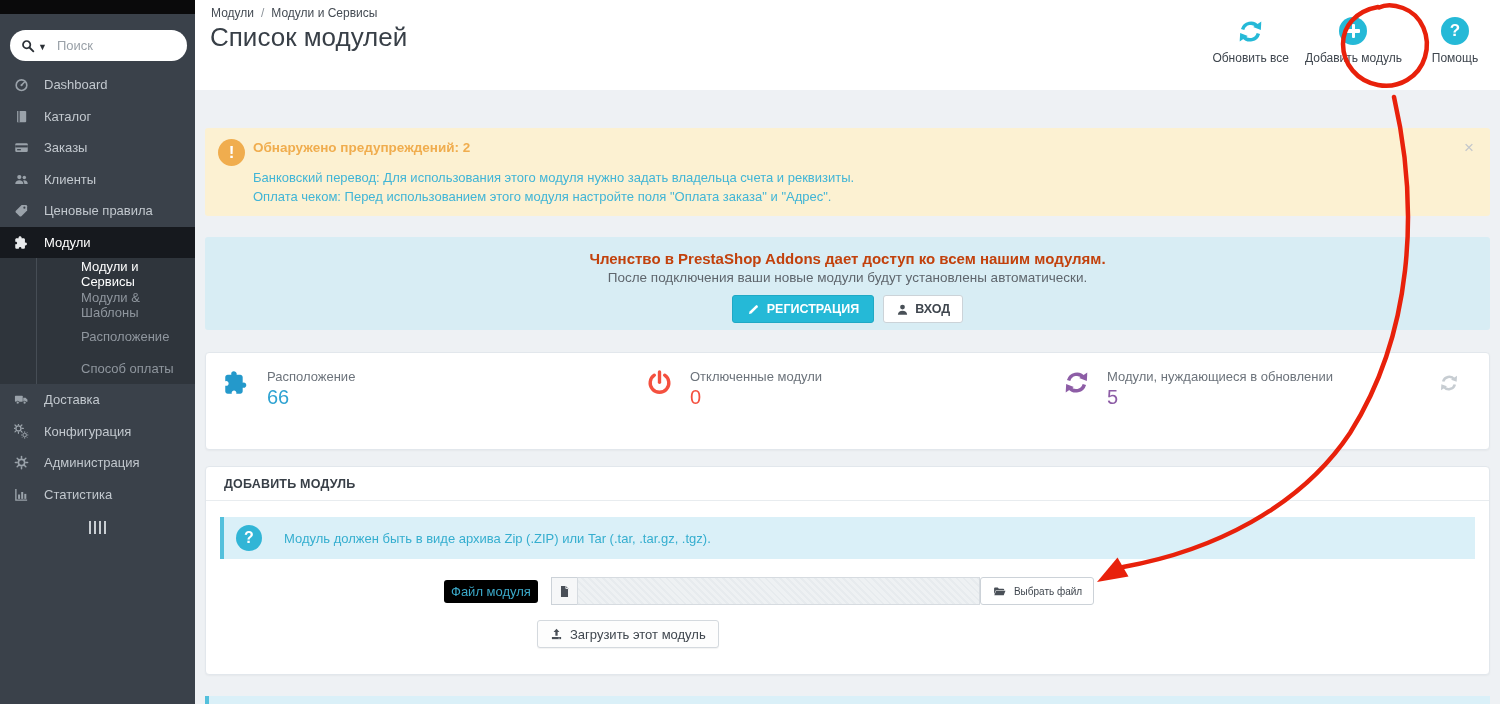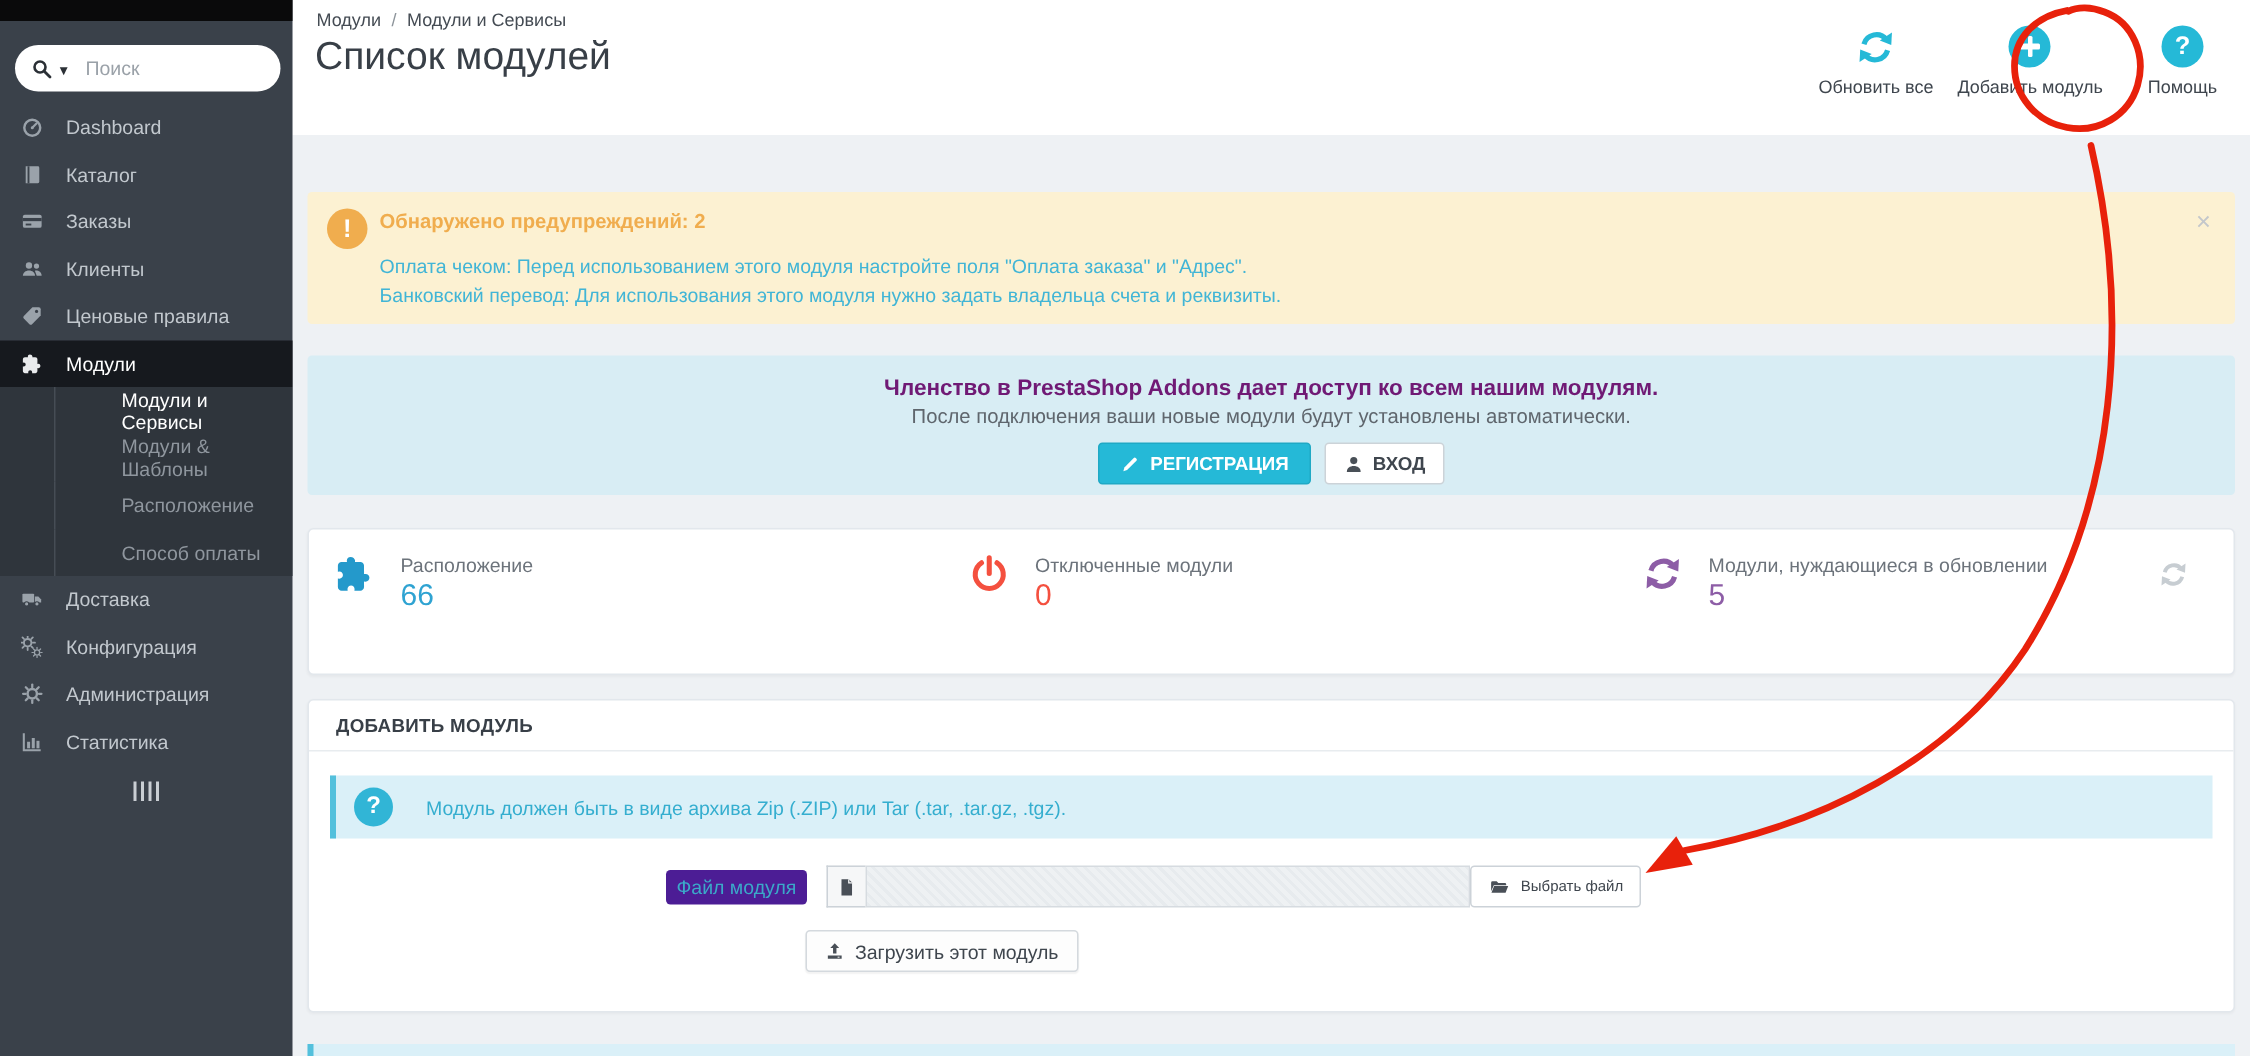--- a/index.html
+++ b/index.html
@@ -47,49 +47,49 @@
 
   
   .warn-box { position:relative; background:#fcf1d2; border-radius:3px; height:88px; padding:12px 40px 0 48px; margin-bottom:21px; }
   .warn-ic { position:absolute; left:13px; top:11px; width:27px; height:27px; border-radius:50%; background:#f0ad4e; color:#fff; font-weight:bold; font-size:17px; display:flex; align-items:center; justify-content:center; }
   .warn-title { color:#f0ad4e; font-size:13.5px; font-weight:bold; margin-bottom:14px; }
   .warn-line { color:#41b5d6; font-size:13px; line-height:18.5px; cursor:pointer; }
   .warn-close { position:absolute; right:16px; top:11px; color:#c3c7cb; font-size:17px; cursor:pointer; line-height:1; }
 
   
   .addons-box { background:#d8edf4; border-radius:3px; height:93px; margin-bottom:22px; text-align:center; padding-top:13px; }
-  .addons-title { font-size:15px; font-weight:bold; color:#701a75; }
+  .addons-title { font-size:15px; font-weight:bold; color:#c2410c; }
   .addons-sub { font-size:13.5px; color:#5f666d; margin-top:3px; }
   .addons-btns { margin-top:10px; display:flex; justify-content:center; align-items:center; }
   .btn { display:inline-flex; align-items:center; justify-content:flex-start; border-radius:3px; font-size:12.5px; cursor:pointer; font-family:inherit; }
   .btn-reg { background:#25b9d7; color:#fff; font-weight:bold; height:28px; padding:0 14px; border:1px solid #1fa9c5; }
   .btn-reg .ic { width:13px; height:13px; margin-right:7px; color:#fff; }
   .btn-login { background:#fff; color:#3f464e; font-weight:bold; height:28px; padding:0 12px; border:1px solid #ccd3d8; margin-left:9px; }
   .btn-login .ic { width:13px; height:13px; margin-right:6px; color:#495057; }
 
   
   .stats-card { position:relative; background:#fff; border:1px solid #e2e7ec; border-radius:4px; height:98px; margin-bottom:16px; box-shadow:0 1px 2px rgba(0,0,0,.04); }
   .stat { position:absolute; top:16px; display:flex; }
   .stat .s-ic { width:27px; height:27px; }
   .stat .s-txt { margin-left:17px; }
   .stat .s-lbl { font-size:13px; color:#6c737b; }
   .stat .s-val { font-size:20px; margin-top:2px; }
-  .stat1 { left:17px; } .stat2 { left:440px; } .stat3 { left:889px; }
+  .stat1 { left:17px; } .stat2 { left:440px; } .stat3 { left:857px; }
   .c-blue { color:#2fa3d2; } .c-red { color:#f4503f; } .c-purple { color:#8d5da6; }
   .i-blue { color:#2499cb; } .i-red { color:#f4503f; } .i-purple { color:#8d5da6; }
   .stats-refresh { position:absolute; right:30px; top:20px; width:20px; height:20px; color:#c7cdd2; cursor:pointer; }
 
   
   .add-card { background:#fff; border:1px solid #e2e7ec; border-radius:4px; height:209px; box-shadow:0 1px 2px rgba(0,0,0,.04); }
   .card-head { height:34px; display:flex; align-items:center; padding-left:18px; border-bottom:1px solid #e8ecef; font-size:12.5px; font-weight:bold; color:#383f47; letter-spacing:.2px; }
   .info-box { margin:16px 14px 0 14px; background:#daf0f8; border-left:4px solid #53c0dc; display:flex; align-items:center; padding:8px 12px; height:42px; }
   .info-ic { width:26px; height:26px; border-radius:50%; background:#31b5d6; color:#fff; font-weight:bold; font-size:16px; display:flex; align-items:center; justify-content:center; flex:0 0 26px; }
   .info-txt { color:#35aecf; font-size:13px; margin-left:22px; }
   .form-row { display:flex; align-items:center; margin-top:18px; padding-left:238px; }
-  .file-label { background:#4c1d95; color:#3ba9c9; font-size:13px; padding:4px 7px; border-radius:3px; cursor:default; }
+  .file-label { background:#000000; color:#3ba9c9; font-size:13px; padding:4px 7px; border-radius:3px; cursor:default; }
   .file-group { display:flex; margin-left:13px; height:28px; }
   .file-addon { width:26px; background:#f6f7f8; border:1px solid #ccd2d8; border-right:0; display:flex; align-items:center; justify-content:center; color:#494f57; }
   .file-addon .ic { width:13px; height:15px; }
   .file-input { width:403px; height:28px; border:1px solid #d6dbe0; background:repeating-linear-gradient(45deg,#e7ebee 0 2px,#eef1f3 2px 5px); outline:none; padding:0 8px; font-size:13px; color:#555; font-family:inherit; }
   .btn-choose { height:28px; background:#fff; border:1px solid #ccd2d8; color:#3f464e; padding:0 11px; font-size:10px; }
   .btn-choose .ic { width:15px; height:13px; margin-right:7px; color:#494f57; }
   .btn-upload { height:28px; background:#fdfdfd; border:1px solid #d4d9de; color:#3f464e; padding:0 12px; font-size:13px; margin:15px 0 0 331px; box-shadow:0 1px 1px rgba(0,0,0,.05); }
   .btn-upload .ic { width:13px; height:14px; margin-right:7px; color:#494f57; }
 
   .next-strip { margin-top:21px; height:9px; background:#daf0f8; border-left:4px solid #53c0dc; }
@@ -322,22 +322,22 @@
           <div class="cap">Помощь</div>
         </div>
       </div>
     </div>
 
     <div class="content">
 
       <div class="warn-box">
         <div class="warn-ic">!</div>
         <div class="warn-title">Обнаружено предупреждений: 2</div>
+        <div class="warn-line">Банковский перевод: Для использования этого модуля нужно задать владельца счета и реквизиты.</div>
         <div class="warn-line">Оплата чеком: Перед использованием этого модуля настройте поля "Оплата заказа" и "Адрес".</div>
-        <div class="warn-line">Банковский перевод: Для использования этого модуля нужно задать владельца счета и реквизиты.</div>
         <div class="warn-close">×</div>
       </div>
 
       <div class="addons-box">
         <div class="addons-title">Членство в PrestaShop Addons дает доступ ко всем нашим модулям.</div>
         <div class="addons-sub">После подключения ваши новые модули будут установлены автоматически.</div>
         <div class="addons-btns">
           <button class="btn btn-reg">
             <svg class="ic">
                 <use href="#i-pencil"></use>

